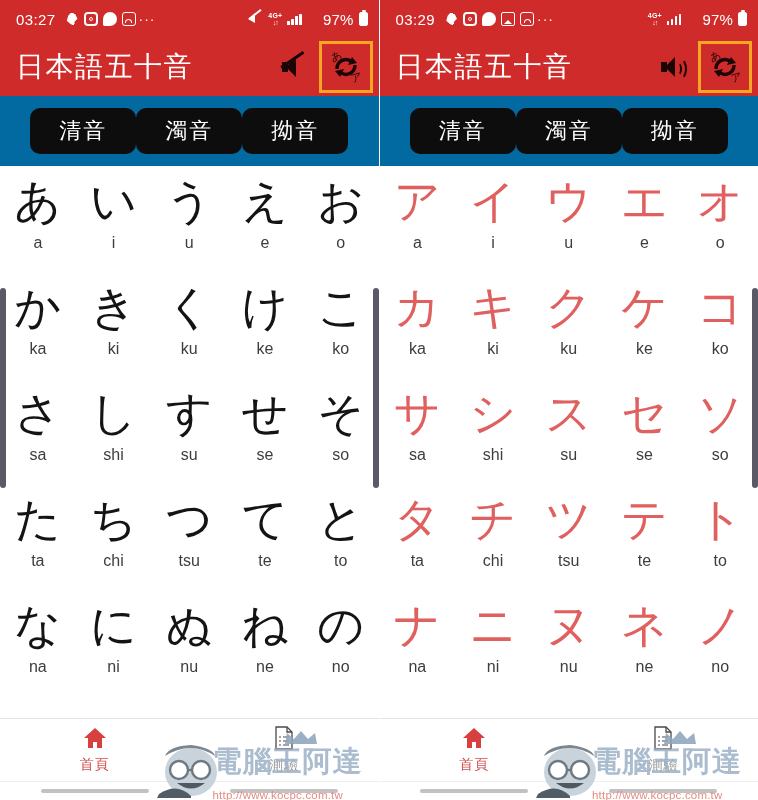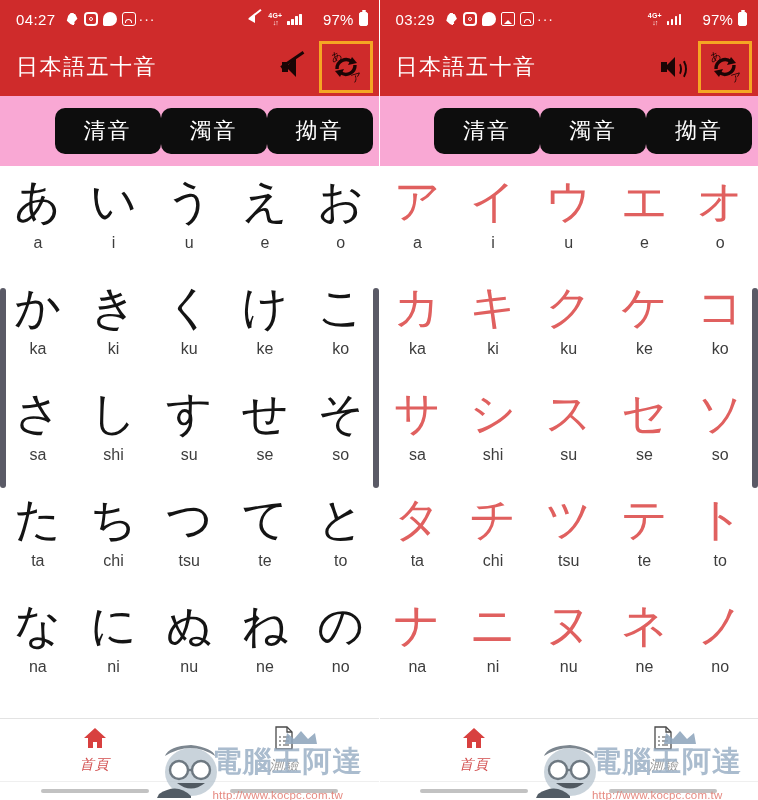--- a/index.html
+++ b/index.html
@@ -89,21 +89,21 @@
     background:#fff;border-radius:1px;
   }
 
   
   .appbar{
     flex:0 0 58px;height:58px;background:#cf2b2b;color:#fff;
     display:flex;align-items:center;padding:0 6px 0 16px;box-sizing:border-box;
     position:relative;
   }
   .app-title{
-    font-size:22px;font-weight:500;letter-spacing:1.5px;
+    font-size:28px;font-weight:500;letter-spacing:1.5px;
     font-family:Liberation Sans, sans-serif;
   }
   .appbar-actions{margin-left:auto;display:flex;align-items:center;gap:2px;}
   .act{
     width:46px;height:50px;display:flex;align-items:center;justify-content:center;
     position:relative;box-sizing:border-box;
   }
   .act.swap{border:3px solid #f5a623;width:54px;height:52px;}
   
   .abspk{position:relative;width:26px;height:22px;}
@@ -132,22 +132,22 @@
     font-family:"DejaVu Sans",sans-serif;transform:rotate(-18deg);
   }
   .swapico .a-k{
     position:absolute;right:0px;bottom:-1px;font-size:11px;color:#1b0505;
     font-family:"DejaVu Sans",sans-serif;transform:rotate(-18deg);
   }
   .swapico svg{position:absolute;left:4px;top:4px;}
 
   
   .tabrow{
-    flex:0 0 68px;display:flex;align-items:center;justify-content:flex-end;
-    background:#f9a8d4;padding:12px 6px;box-sizing:border-box;
+    flex:0 0 68px;display:flex;align-items:center;justify-content:center;
+    background:#0369a1;padding:12px 6px;box-sizing:border-box;
   }
   .tabbtn{
     background:#0d0d0d;color:#ffffff;border:0;border-radius:10px;
     min-width:106px;height:46px;font-size:22px;letter-spacing:2px;
     font-family:"DejaVu Sans","Liberation Sans",sans-serif;
     display:flex;align-items:center;justify-content:center;cursor:pointer;
   }
 
   
   .gridwrap{
@@ -175,21 +175,21 @@
     font-family:"Liberation Sans",sans-serif;
   }
 
   
   .bottomnav{
     flex:0 0 62px;height:62px;border-top:1px solid #e3e3e3;background:#fff;
     display:flex;align-items:center;position:relative;z-index:2;
   }
   .navitem{
     flex:1 1 0;display:flex;flex-direction:column;align-items:center;
-    justify-content:center;gap:7px;cursor:pointer;font-style:italic;
+    justify-content:center;gap:7px;cursor:pointer;
   }
   .navlabel{font-size:14px;font-family:"DejaVu Sans",sans-serif;letter-spacing:1px;}
   .navitem.active .navlabel{color:#d24d4d;}
   .navitem.idle .navlabel{color:#9a9a9a;}
   .home-ico{width:24px;height:22px;position:relative;}
   .doc-ico{width:22px;height:24px;position:relative;}
 
   
   .gesturebar{
     flex:0 0 18px;background:#fff;display:flex;align-items:center;
@@ -218,21 +218,21 @@
   .wm-crown{position:absolute;left:128px;top:4px;}
 </style>
 </head>
 <body>
 
 <div class="screens">
 
   <div class="phone left">
 
     <div class="statusbar">
-      <span class="sb-time">04:27</span>
+      <span class="sb-time">03:27</span>
       <span class="sb-icons">
         <span class="sb-ico ico-bird"></span>
         <span class="sb-ico ico-insta"></span>
         <span class="sb-ico ico-chat"></span>
         <span class="sb-ico ico-wifiapp"></span>
       </span>
       <span class="sb-dots">···</span>
       <span class="sb-right">
         <span class="ico-mute">
           <span class="spk"></span>

